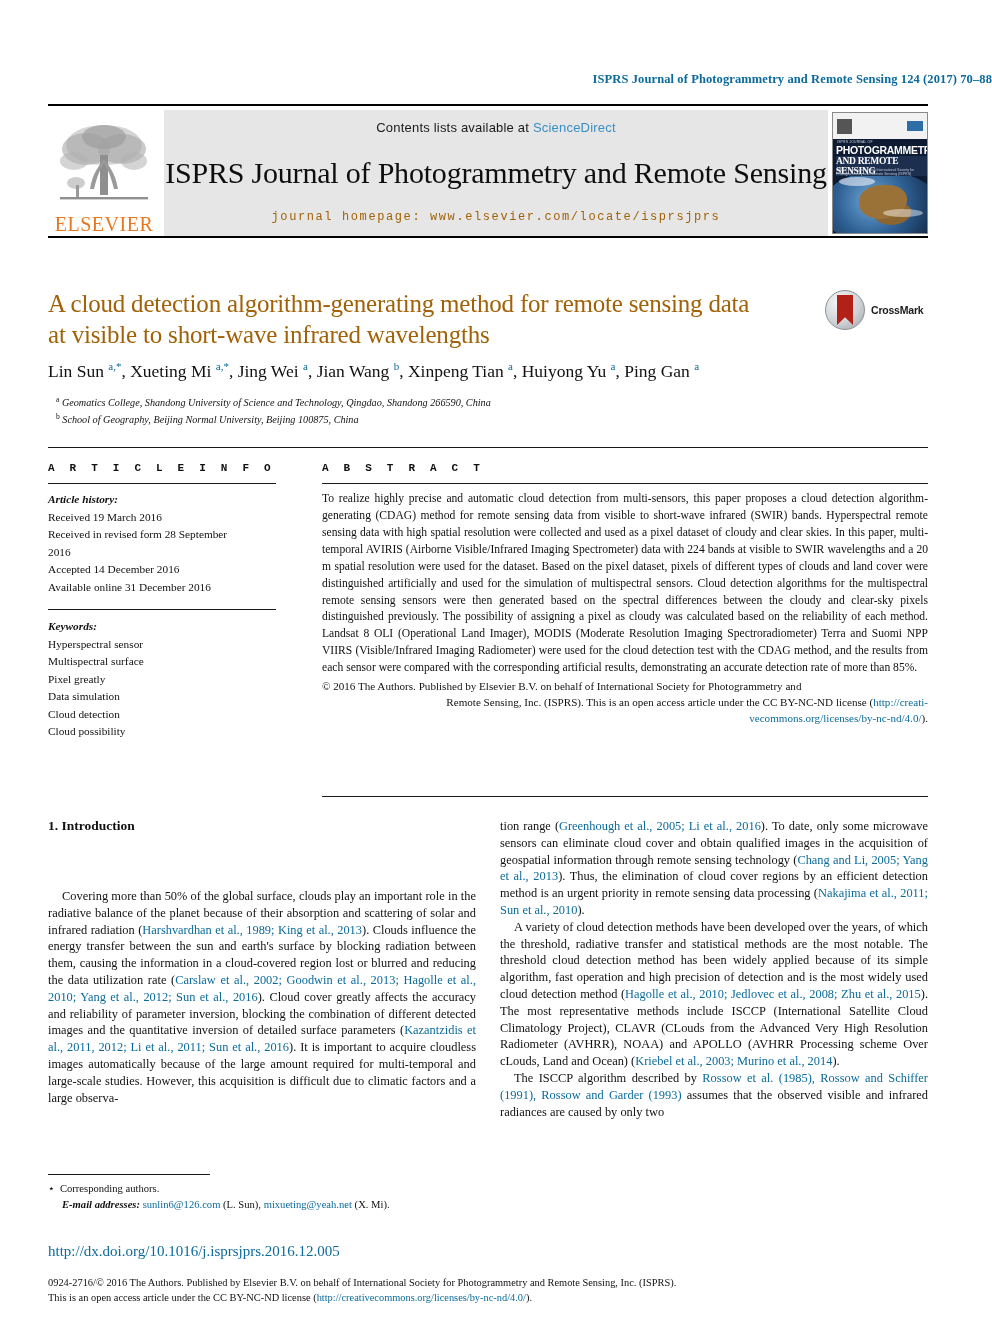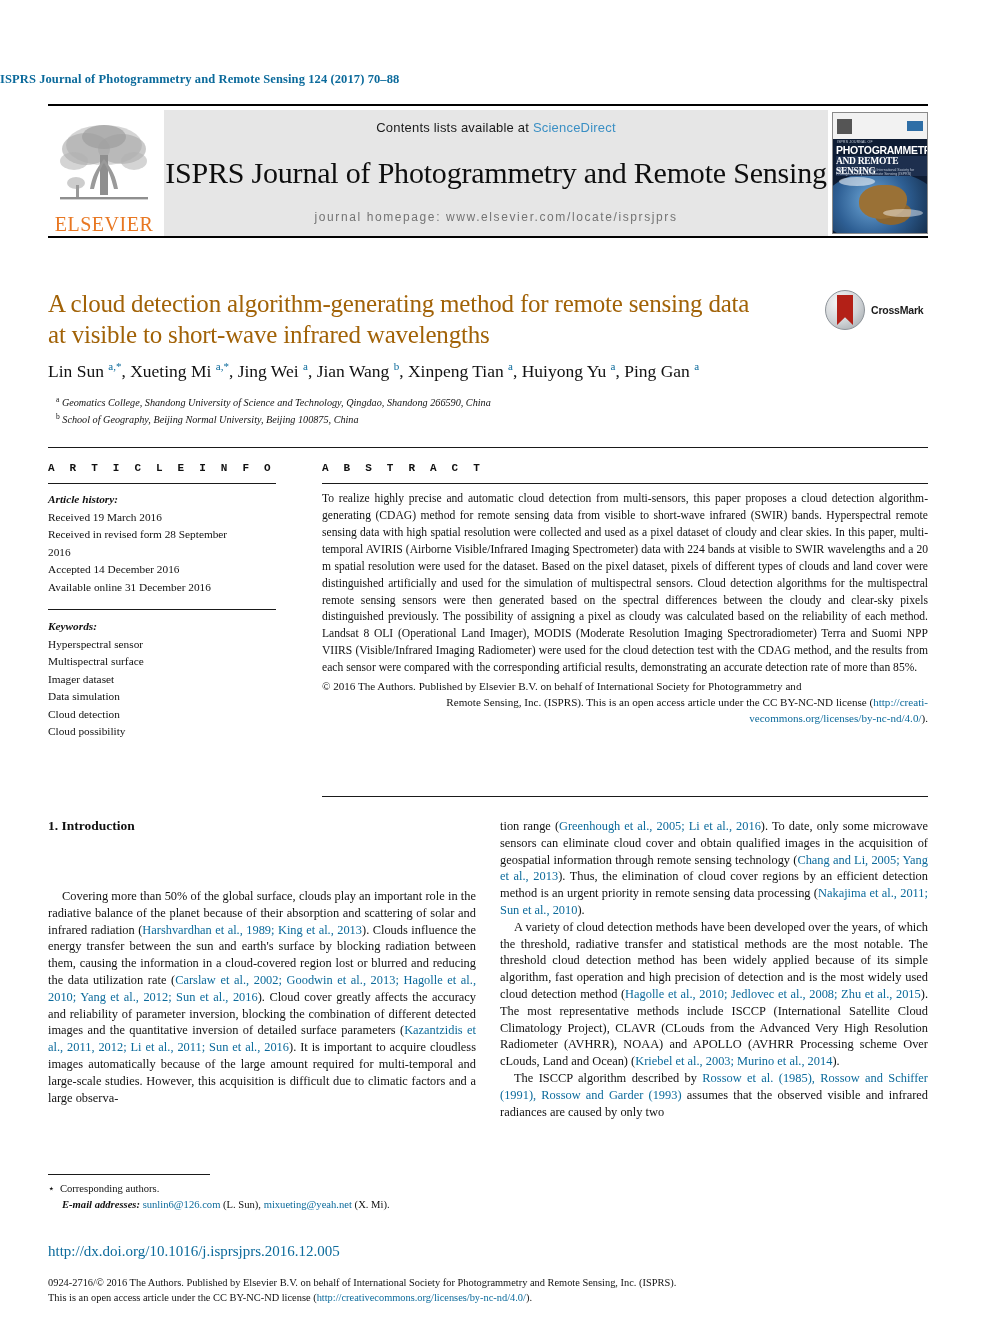--- a/index.html
+++ b/index.html
@@ -20,21 +20,21 @@
     left: 0; top: 0;
     width: 992px;
     height: 1323px;
   }
 
   
   .runninghead {
     position: absolute;
     left: 0; top: 72px;
     width: 992px;
-    text-align: left;
+    text-align: right;
     font-family: "Liberation Serif", serif;
     font-size: 12.5px;
     font-weight: bold;
     color: #0b6a9b;
     letter-spacing: 0.1px;
   }
 
   
   .banner {
     position: absolute;
@@ -93,23 +93,23 @@
   }
   .sd-link { color: #3a8fc4; }
   .journal-title {
     font-family: "Liberation Serif", serif;
     font-size: 30px;
     color: #0e0e0e;
     letter-spacing: -0.2px;
     white-space: nowrap;
   }
   .homepage-line {
-    font-family: Liberation Sans, sans-serif;
+    font-family: Liberation Mono, monospace;
     font-size: 12px;
-    color: #737373;
+    color: #a16207;
     letter-spacing: 1.6px;
   }
   .cover-thumb {
     flex: 0 0 96px;
     width: 96px;
     align-self: center;
     height: 122px;
     position: relative;
     background: #0e1c33;
     border: 1px solid #8a8a8a;
@@ -407,21 +407,21 @@
       <div>Received 19 March 2016</div>
       <div>Received in revised form 28 September</div>
       <div>2016</div>
       <div>Accepted 14 December 2016</div>
       <div>Available online 31 December 2016</div>
     </div>
     <div class="kw-block info-body">
       <div class="lbl">Keywords:</div>
       <div>Hyperspectral sensor</div>
       <div>Multispectral surface</div>
-      <div>Imager dataset</div>
+      <div>Pixel greatly</div>
       <div>Data simulation</div>
       <div>Cloud detection</div>
       <div>Cloud possibility</div>
     </div>
   </div>
 
   <div class="abs-col">
     <div class="colhead">A B S T R A C T</div>
     <div class="hr-under"></div>
     <div class="abs-text">To realize highly precise and automatic cloud detection from multi-sensors, this paper proposes a cloud detection algorithm-generating (CDAG) method for remote sensing data from visible to short-wave infrared (SWIR) bands. Hyperspectral remote sensing data with high spatial resolution were collected and used as a pixel dataset of cloudy and clear skies. In this paper, multi-temporal AVIRIS (Airborne Visible/Infrared Imaging Spectrometer) data with 224 bands at visible to SWIR wavelengths and a 20 m spatial resolution were used for the dataset. Based on the pixel dataset, pixels of different types of clouds and land cover were distinguished artificially and used for the simulation of multispectral sensors. Cloud detection algorithms for the multispectral remote sensing sensors were then generated based on the spectral differences between the cloudy and clear-sky pixels distinguished previously. The possibility of assigning a pixel as cloudy was calculated based on the reliability of each method. Landsat 8 OLI (Operational Land Imager), MODIS (Moderate Resolution Imaging Spectroradiometer) Terra and Suomi NPP VIIRS (Visible/Infrared Imaging Radiometer) were used for the cloud detection test with the CDAG method, and the results from each sensor were compared with the corresponding artificial results, demonstrating an accurate detection rate of more than 85%.</div>

